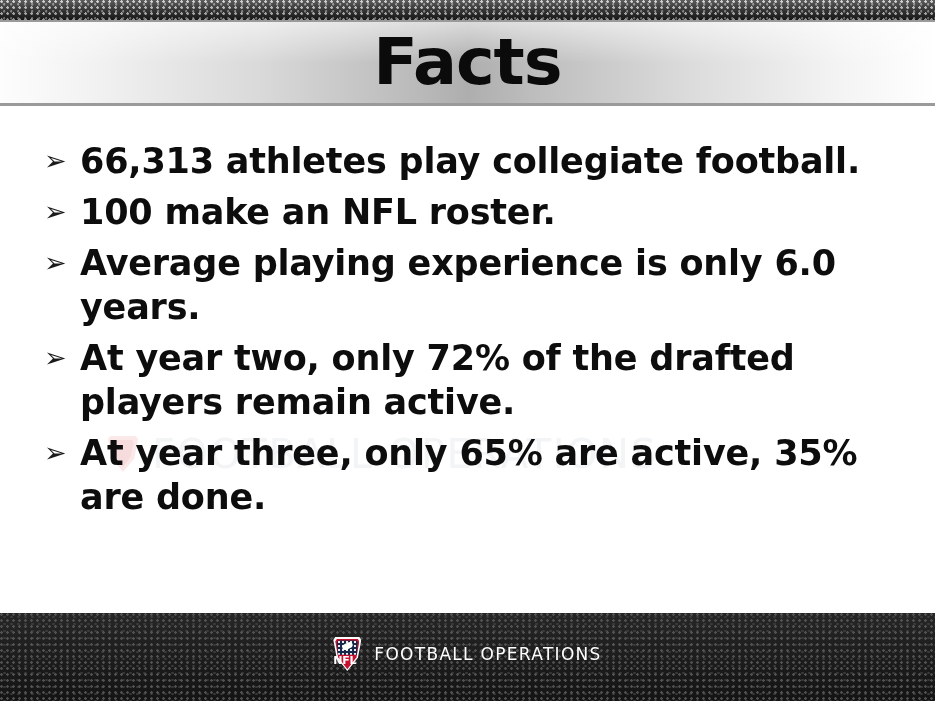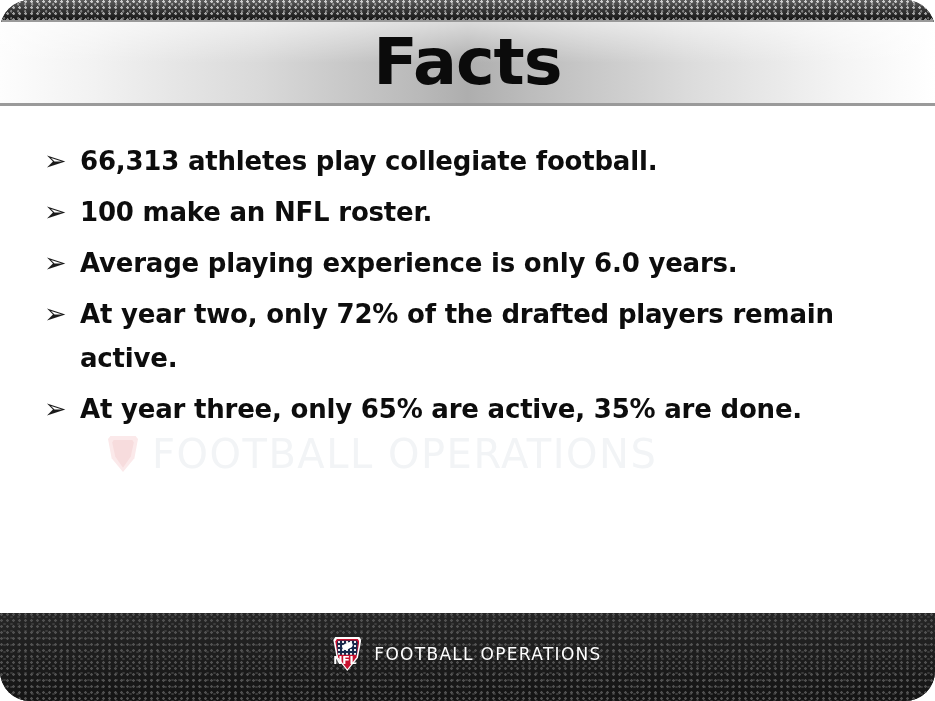--- a/index.html
+++ b/index.html
@@ -15,21 +15,20 @@
     position: relative;
   }
 
   .slide {
     position: absolute;
     inset: 0;
     width: 935px;
     height: 701px;
     background: #ffffff;
     overflow: hidden;
-    border-radius: 30px;
   }
 
   
   .top-texture {
     position: absolute;
     top: 0; left: 0;
     width: 935px;
     height: 22px;
     background-color: #3a3a3a;
     background-image:
@@ -160,21 +159,21 @@
     font-size: 27px;
     line-height: 44px;
     color: #1a1a1a;
     text-align: left;
     padding-left: 2px;
   }
   .bullet-text {
     flex: 1 1 auto;
     font-family: "DejaVu Sans", sans-serif;
     font-weight: 700;
-    font-size: 26px;
+    font-size: 35px;
     line-height: 44px;
     color: #0d0d0d;
     letter-spacing: -0.2px;
     white-space: pre-wrap;
   }
 
   
   .closing {
     position: absolute;
     top: 338px;

